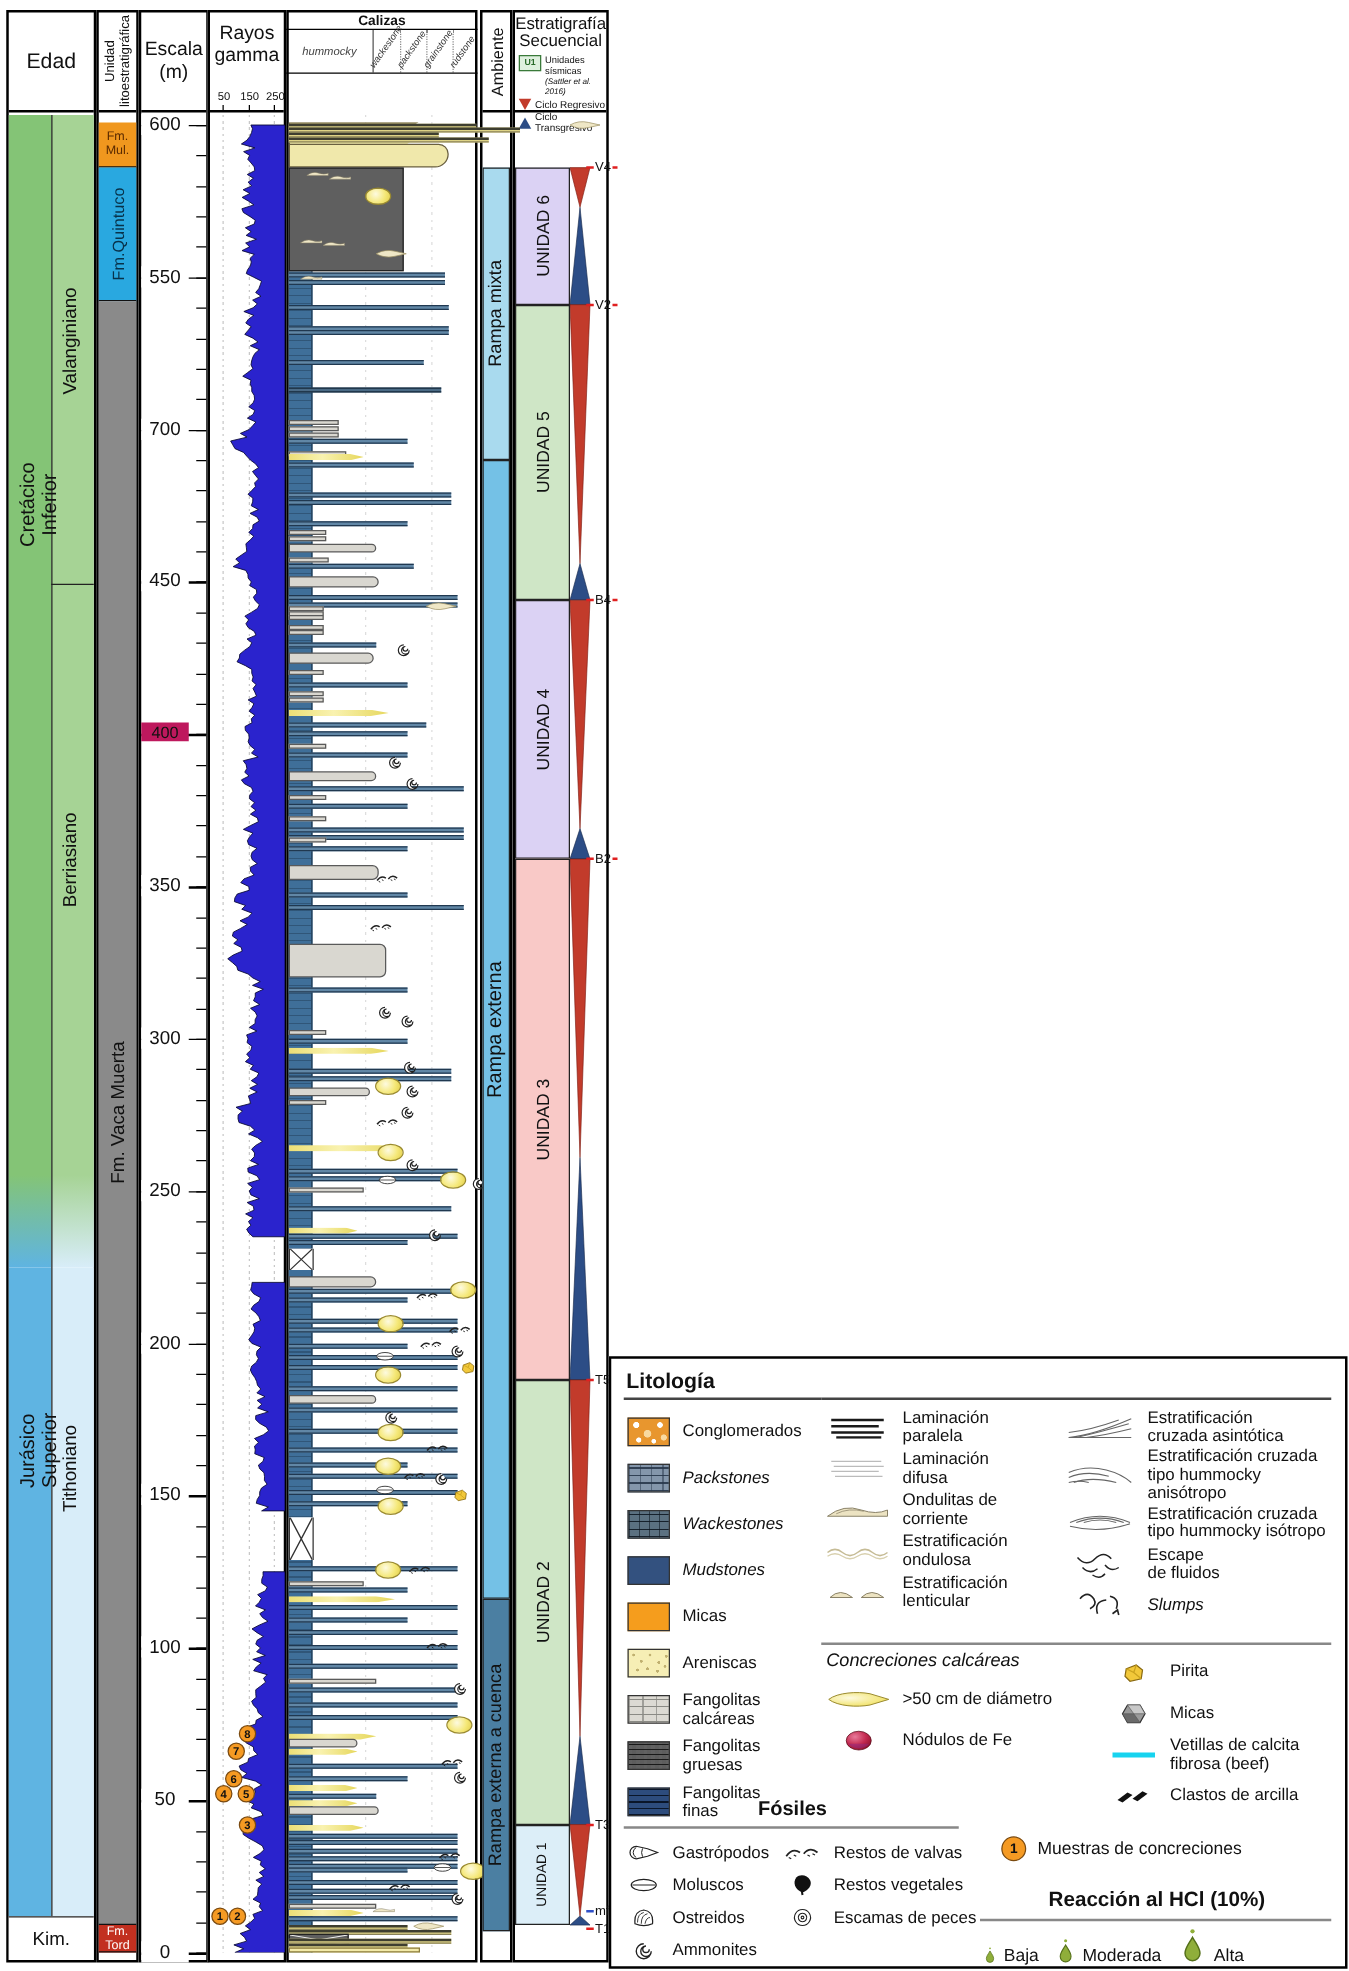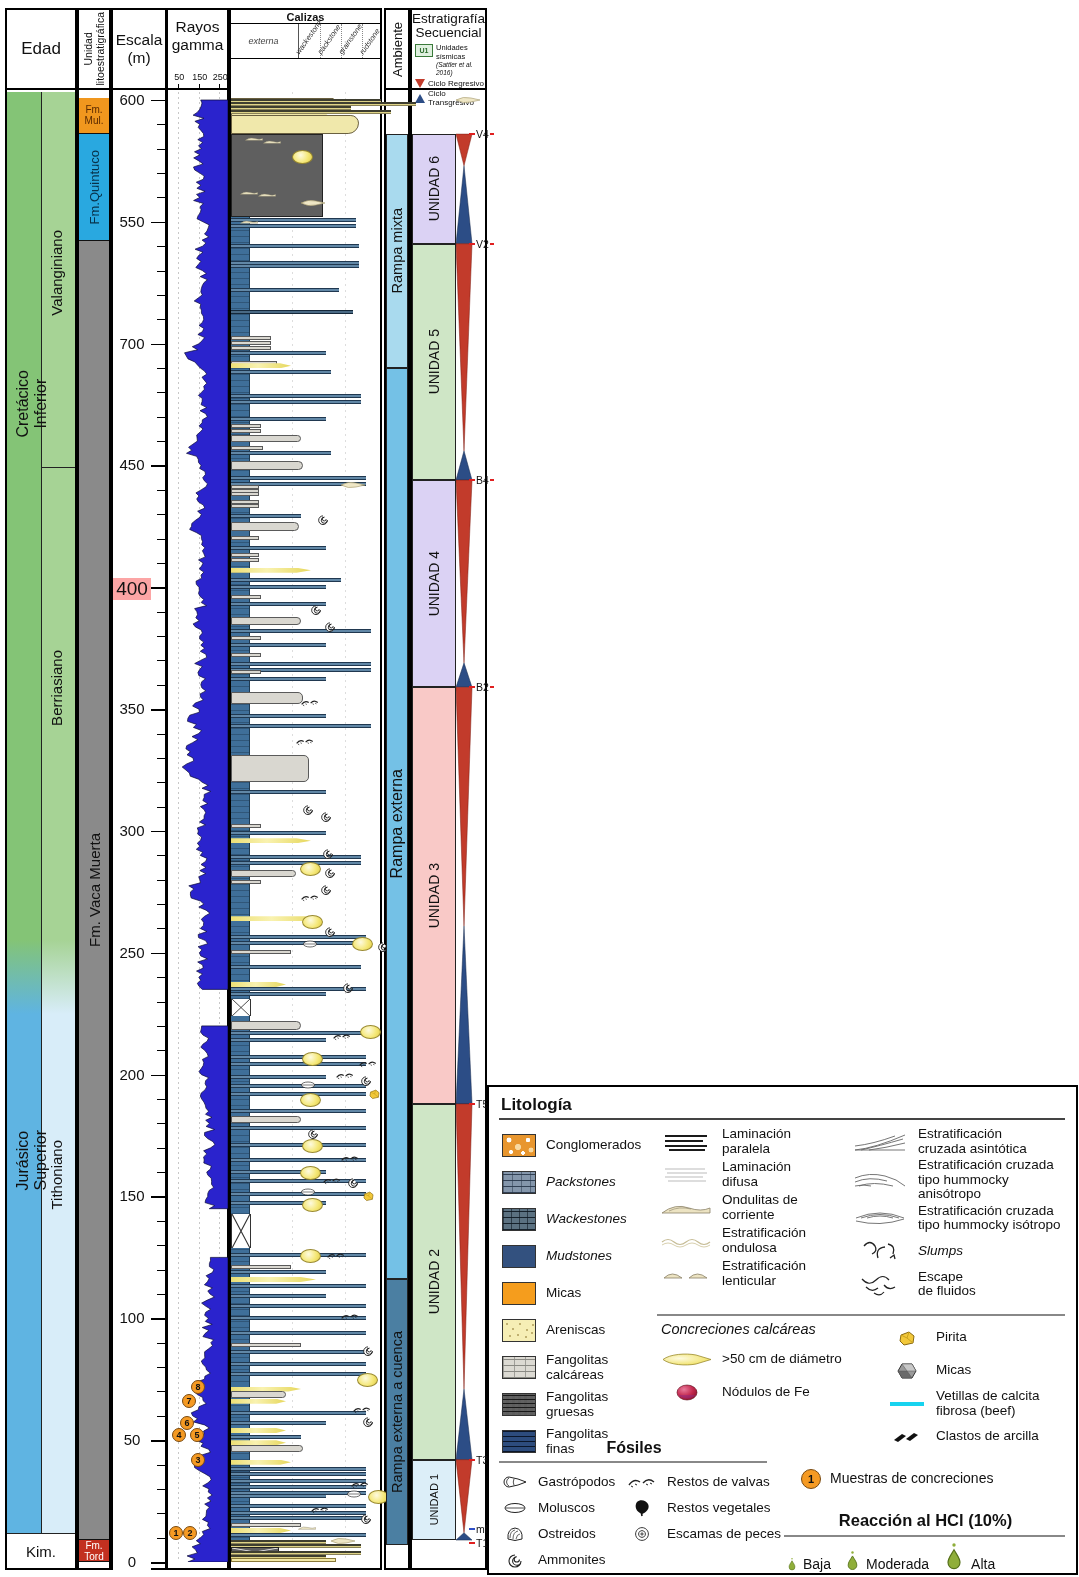--- a/index.html
+++ b/index.html
@@ -88,21 +88,21 @@
         <span style="position: absolute; bottom: -2px; left: 30.75px; width: 1px; height: 4px; background: rgb(0, 0, 0);"></span>
         <span style="position: absolute; top: 0px; left: 42.25px; width: 20px; text-align: center; font-size: 9px;">250</span>
         <span style="position: absolute; bottom: -2px; left: 51.25px; width: 1px; height: 4px; background: rgb(0, 0, 0);"></span>
       </div>
   </div>
   <div id="litho-header" style="position:absolute;left:229px;top:8px;width:153px;height:84px;">
     <div class="cell-label b" style="left:0;top:2px;width:153px;height:14px;font-size:11px;border-bottom:1.5px solid #000;">
         <span>Calizas</span>
       </div>
     <div class="cell-label it" style="left:0;top:16px;width:69px;height:34px;font-size:9px;color:#444;">
-        <span>externa</span>
+        <span>hummocky</span>
       </div>
     <div id="diag-labels" style="position:absolute;left:69px;top:16px;width:84px;height:34px;border-left:1px solid #555;">
         <div style="position: absolute; top: 0px; left: 0px; width: 21px; height: 34px; overflow: visible;">
           <span style="position: absolute; bottom: 2px; left: 2px; font-size: 7.5px; font-style: italic; color: rgb(51, 51, 51); transform: rotate(-55deg); transform-origin: left bottom; white-space: nowrap;">wackestone</span>
         </div>
         <div style="position: absolute; top: 0px; left: 21px; width: 21px; height: 34px; overflow: visible; border-left: 1px dotted rgb(136, 136, 136);">
           <span style="position: absolute; bottom: 2px; left: 2px; font-size: 7.5px; font-style: italic; color: rgb(51, 51, 51); transform: rotate(-55deg); transform-origin: left bottom; white-space: nowrap;">packstone</span>
         </div>
         <div style="position: absolute; top: 0px; left: 42px; width: 21px; height: 34px; overflow: visible; border-left: 1px dotted rgb(136, 136, 136);">
           <span style="position: absolute; bottom: 2px; left: 2px; font-size: 7.5px; font-style: italic; color: rgb(51, 51, 51); transform: rotate(-55deg); transform-origin: left bottom; white-space: nowrap;">grainstone</span>
@@ -226,21 +226,21 @@
       <div class="blk" style="position: absolute; left: 113px; top: 709.155px; width: 10px; height: 1.5px; background: rgb(0, 0, 0);"></div>
       <div class="blk" style="position: absolute; left: 146px; top: 709.155px; width: 19px; height: 1.5px; background: rgb(0, 0, 0);"></div>
       <div class="blk" style="position: absolute; left: 113px; top: 700.155px; width: 38px; text-align: center; font-size: 15px; background: rgb(255, 255, 255);">350</div>
       <div class="blk" style="position: absolute; left: 157px; top: 684.788px; width: 8px; height: 1px; background: rgb(0, 0, 0);"></div>
       <div class="blk" style="position: absolute; left: 157px; top: 660.421px; width: 8px; height: 1px; background: rgb(0, 0, 0);"></div>
       <div class="blk" style="position: absolute; left: 157px; top: 636.054px; width: 8px; height: 1px; background: rgb(0, 0, 0);"></div>
       <div class="blk" style="position: absolute; left: 157px; top: 611.687px; width: 8px; height: 1px; background: rgb(0, 0, 0);"></div>
       <div class="blk" style="position: absolute; left: 157px; top: 587.32px; width: 8px; height: 1px; background: rgb(0, 0, 0);"></div>
       <div class="blk" style="position: absolute; left: 113px; top: 587.32px; width: 10px; height: 1.5px; background: rgb(0, 0, 0);"></div>
       <div class="blk" style="position: absolute; left: 146px; top: 587.32px; width: 19px; height: 1.5px; background: rgb(0, 0, 0);"></div>
-      <div class="blk" style="position: absolute; left: 113px; top: 578.32px; width: 38px; text-align: center; font-size: 19px; background: #fca5a5;">400</div>
+      <div class="blk" style="position: absolute; left: 113px; top: 578.32px; width: 38px; text-align: center; font-size: 13px; background: #be185d;">400</div>
       <div class="blk" style="position: absolute; left: 157px; top: 562.953px; width: 8px; height: 1px; background: rgb(0, 0, 0);"></div>
       <div class="blk" style="position: absolute; left: 157px; top: 538.586px; width: 8px; height: 1px; background: rgb(0, 0, 0);"></div>
       <div class="blk" style="position: absolute; left: 157px; top: 514.219px; width: 8px; height: 1px; background: rgb(0, 0, 0);"></div>
       <div class="blk" style="position: absolute; left: 157px; top: 489.852px; width: 8px; height: 1px; background: rgb(0, 0, 0);"></div>
       <div class="blk" style="position: absolute; left: 157px; top: 465.485px; width: 8px; height: 1px; background: rgb(0, 0, 0);"></div>
       <div class="blk" style="position: absolute; left: 113px; top: 465.485px; width: 10px; height: 1.5px; background: rgb(0, 0, 0);"></div>
       <div class="blk" style="position: absolute; left: 146px; top: 465.485px; width: 19px; height: 1.5px; background: rgb(0, 0, 0);"></div>
       <div class="blk" style="position: absolute; left: 113px; top: 456.485px; width: 38px; text-align: center; font-size: 15px; background: rgb(255, 255, 255);">450</div>
       <div class="blk" style="position: absolute; left: 157px; top: 441.118px; width: 8px; height: 1px; background: rgb(0, 0, 0);"></div>
       <div class="blk" style="position: absolute; left: 157px; top: 416.751px; width: 8px; height: 1px; background: rgb(0, 0, 0);"></div>
@@ -997,43 +997,43 @@
                 <path d="M3 13 Q27 19 51 11"></path>
               </g>
             </svg>
           </span>
           <span class="lg-label">Estratificación cruzada
 tipo hummocky isótropo</span>
         </div>
         <div class="lg-row" style="min-height: 33px;">
           <span class="icn" style="width: 58px;">
             <svg width="40" height="26" viewBox="0 0 40 26">
+              <g fill="none" stroke="#222" stroke-width="1.2">
+                <path d="M2 8 q7 8 14 1 q7 -7 13 0"></path>
+                <path d="M6 16 q6 6 12 1"></path>
+                <path d="M24 14 q5 6 11 2"></path>
+                <path d="M14 22 q6 4 10 -1"></path>
+              </g>
+            </svg>
+          </span>
+          <span class="lg-label">Escape
+de fluidos</span>
+        </div>
+        <div class="lg-row" style="min-height: 33px;">
+          <span class="icn" style="width: 58px;">
+            <svg width="40" height="26" viewBox="0 0 40 26">
               <g fill="none" stroke="#222" stroke-width="1.3">
                 <path d="M4 8 q6 -7 11 0 q3 5 -3 8"></path>
                 <path d="M18 20 q-3 -10 7 -11"></path>
                 <path d="M28 6 q8 2 5 10"></path>
                 <path d="M30 20 l4 -3 l1 4"></path>
               </g>
             </svg>
           </span>
           <span class="lg-label it">Slumps</span>
-        </div>
-        <div class="lg-row" style="min-height: 33px;">
-          <span class="icn" style="width: 58px;">
-            <svg width="40" height="26" viewBox="0 0 40 26">
-              <g fill="none" stroke="#222" stroke-width="1.2">
-                <path d="M2 8 q7 8 14 1 q7 -7 13 0"></path>
-                <path d="M6 16 q6 6 12 1"></path>
-                <path d="M24 14 q5 6 11 2"></path>
-                <path d="M14 22 q6 4 10 -1"></path>
-              </g>
-            </svg>
-          </span>
-          <span class="lg-label">Escape
-de fluidos</span>
         </div>
       </div>
 
     <div class="lg-hr" style="left:168px;top:227px;width:408px;height:1.5px;background:#888;"></div>
     <div class="it" style="position:absolute;left:172px;top:234px;font-size:14.5px;">Concreciones calcáreas</div>
     <div id="lg-otr1" class="lg-col" style="left:172px;top:256px;width:215px;">
         <div class="lg-row" style="min-height: 33px;">
           <span class="icn" style="width: 52px;">
             <svg width="50" height="13" viewBox="0 0 50 13">
               <defs>

